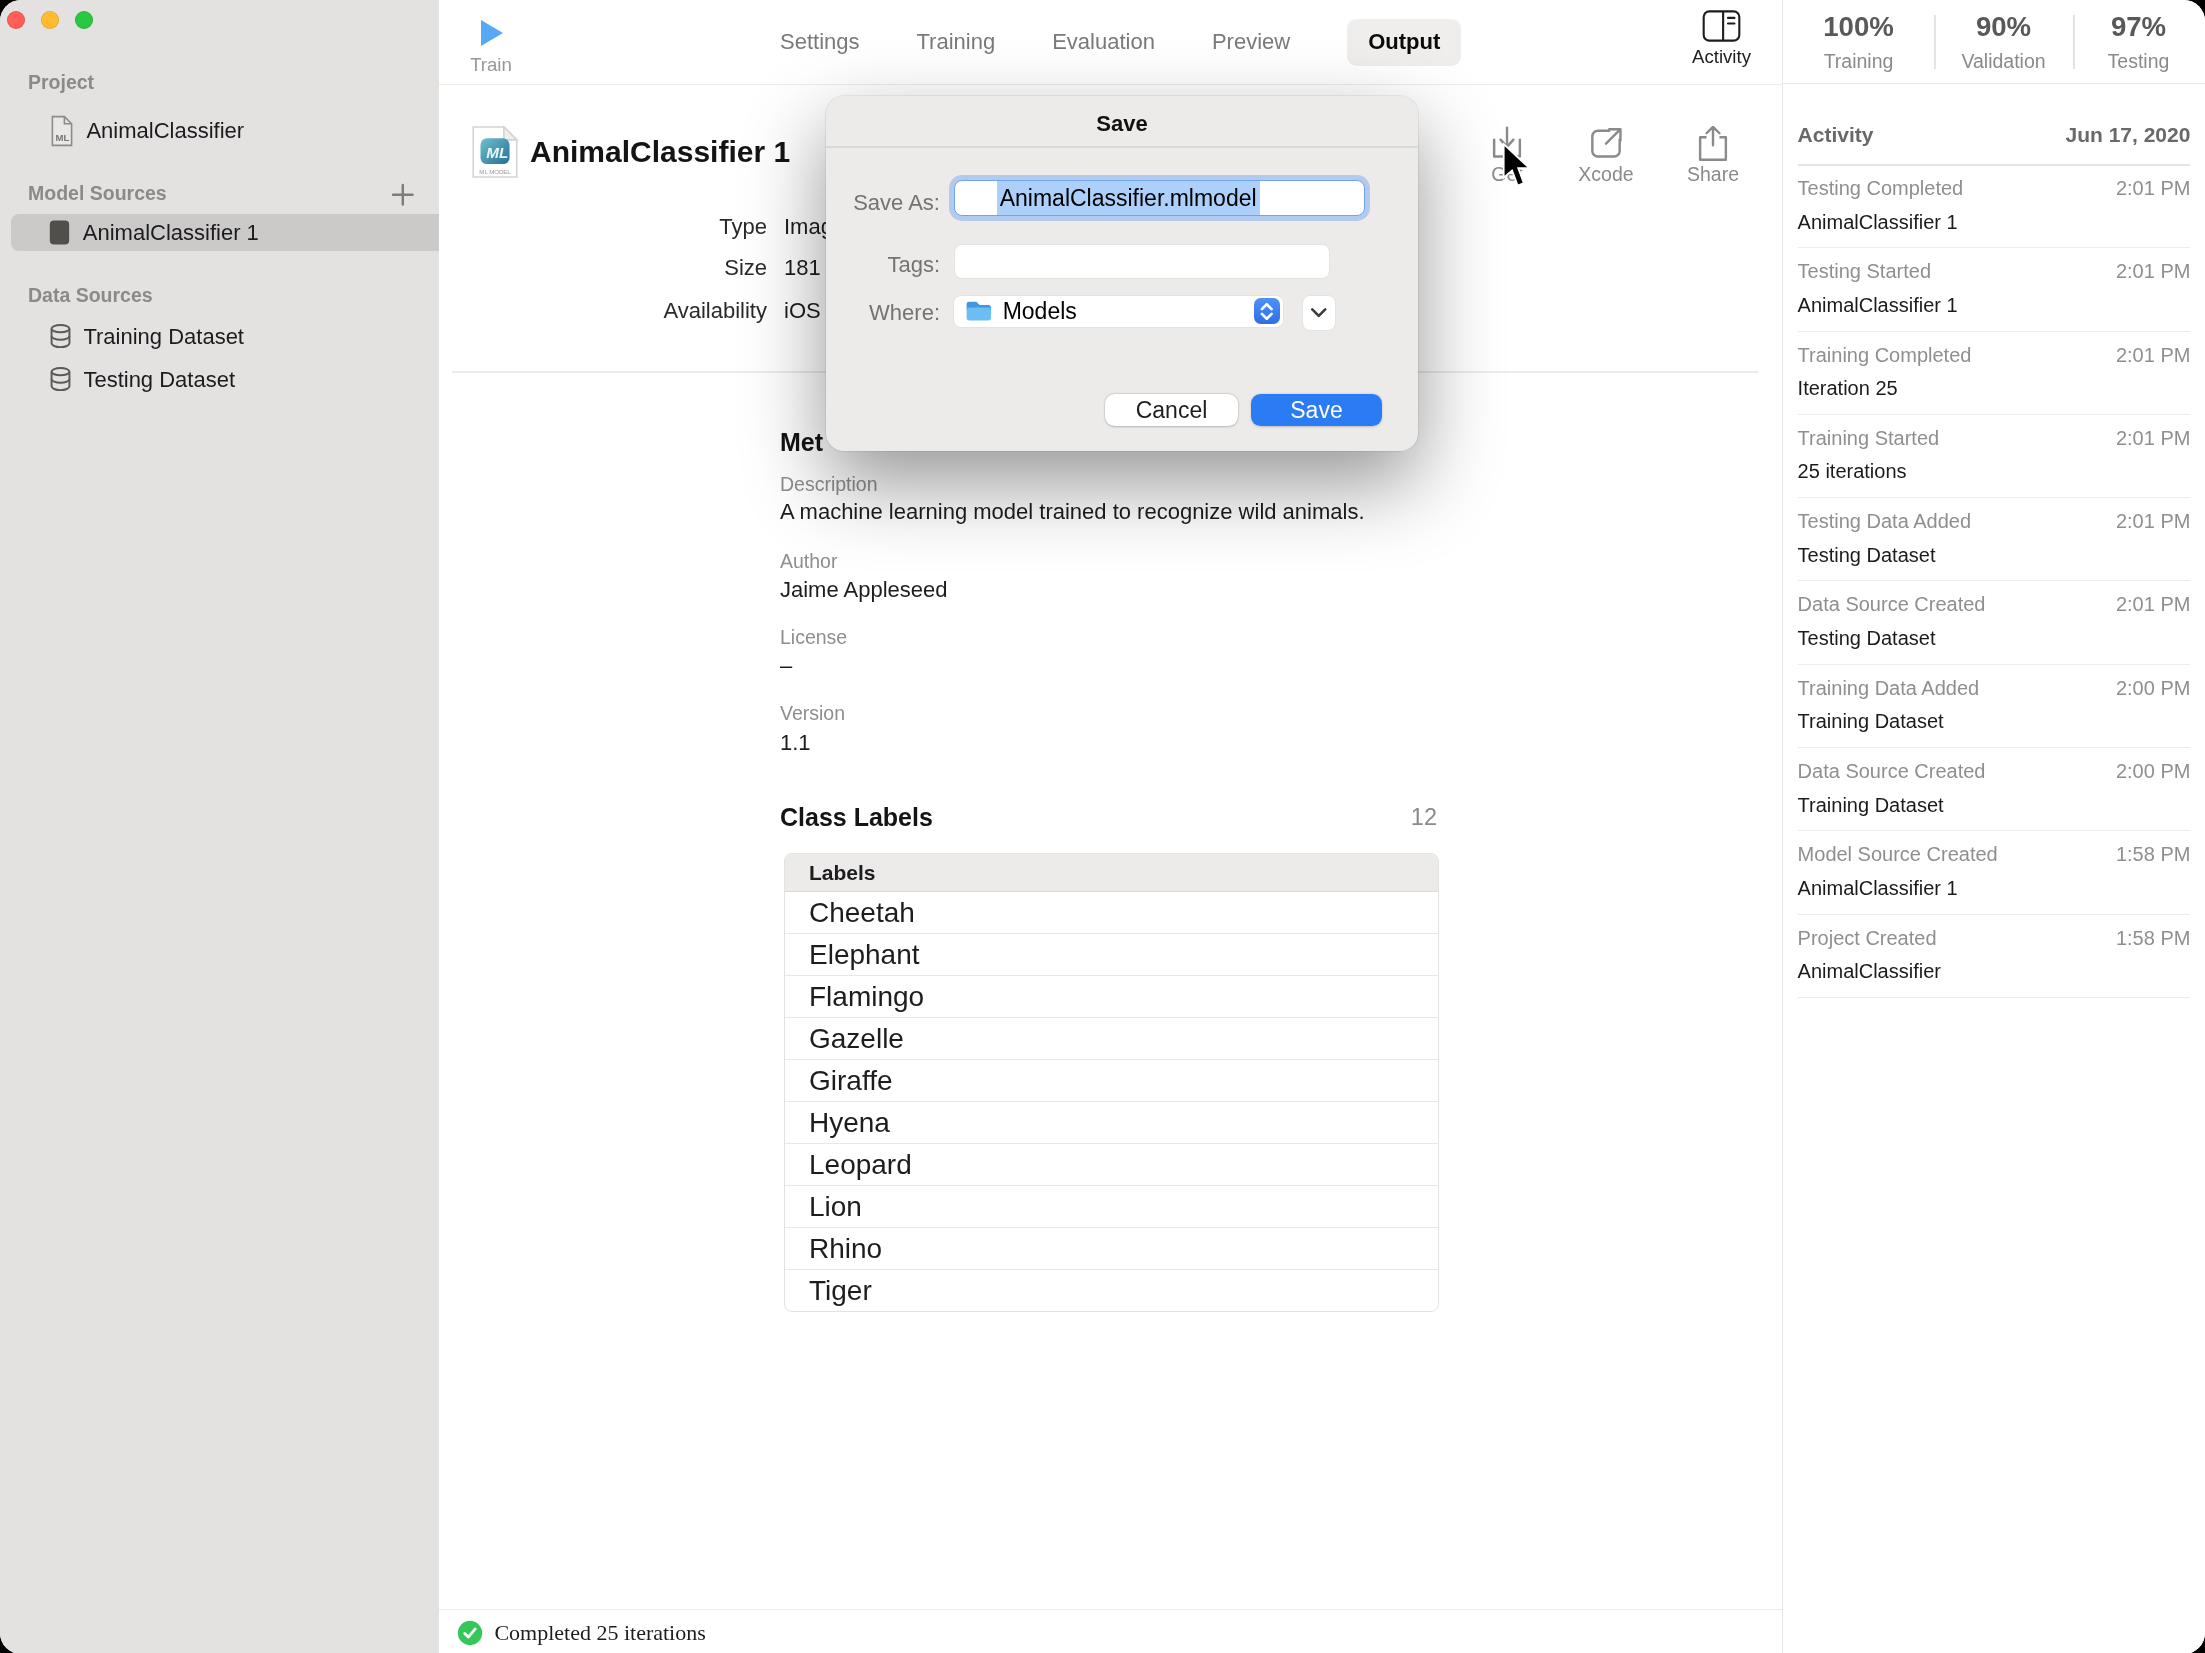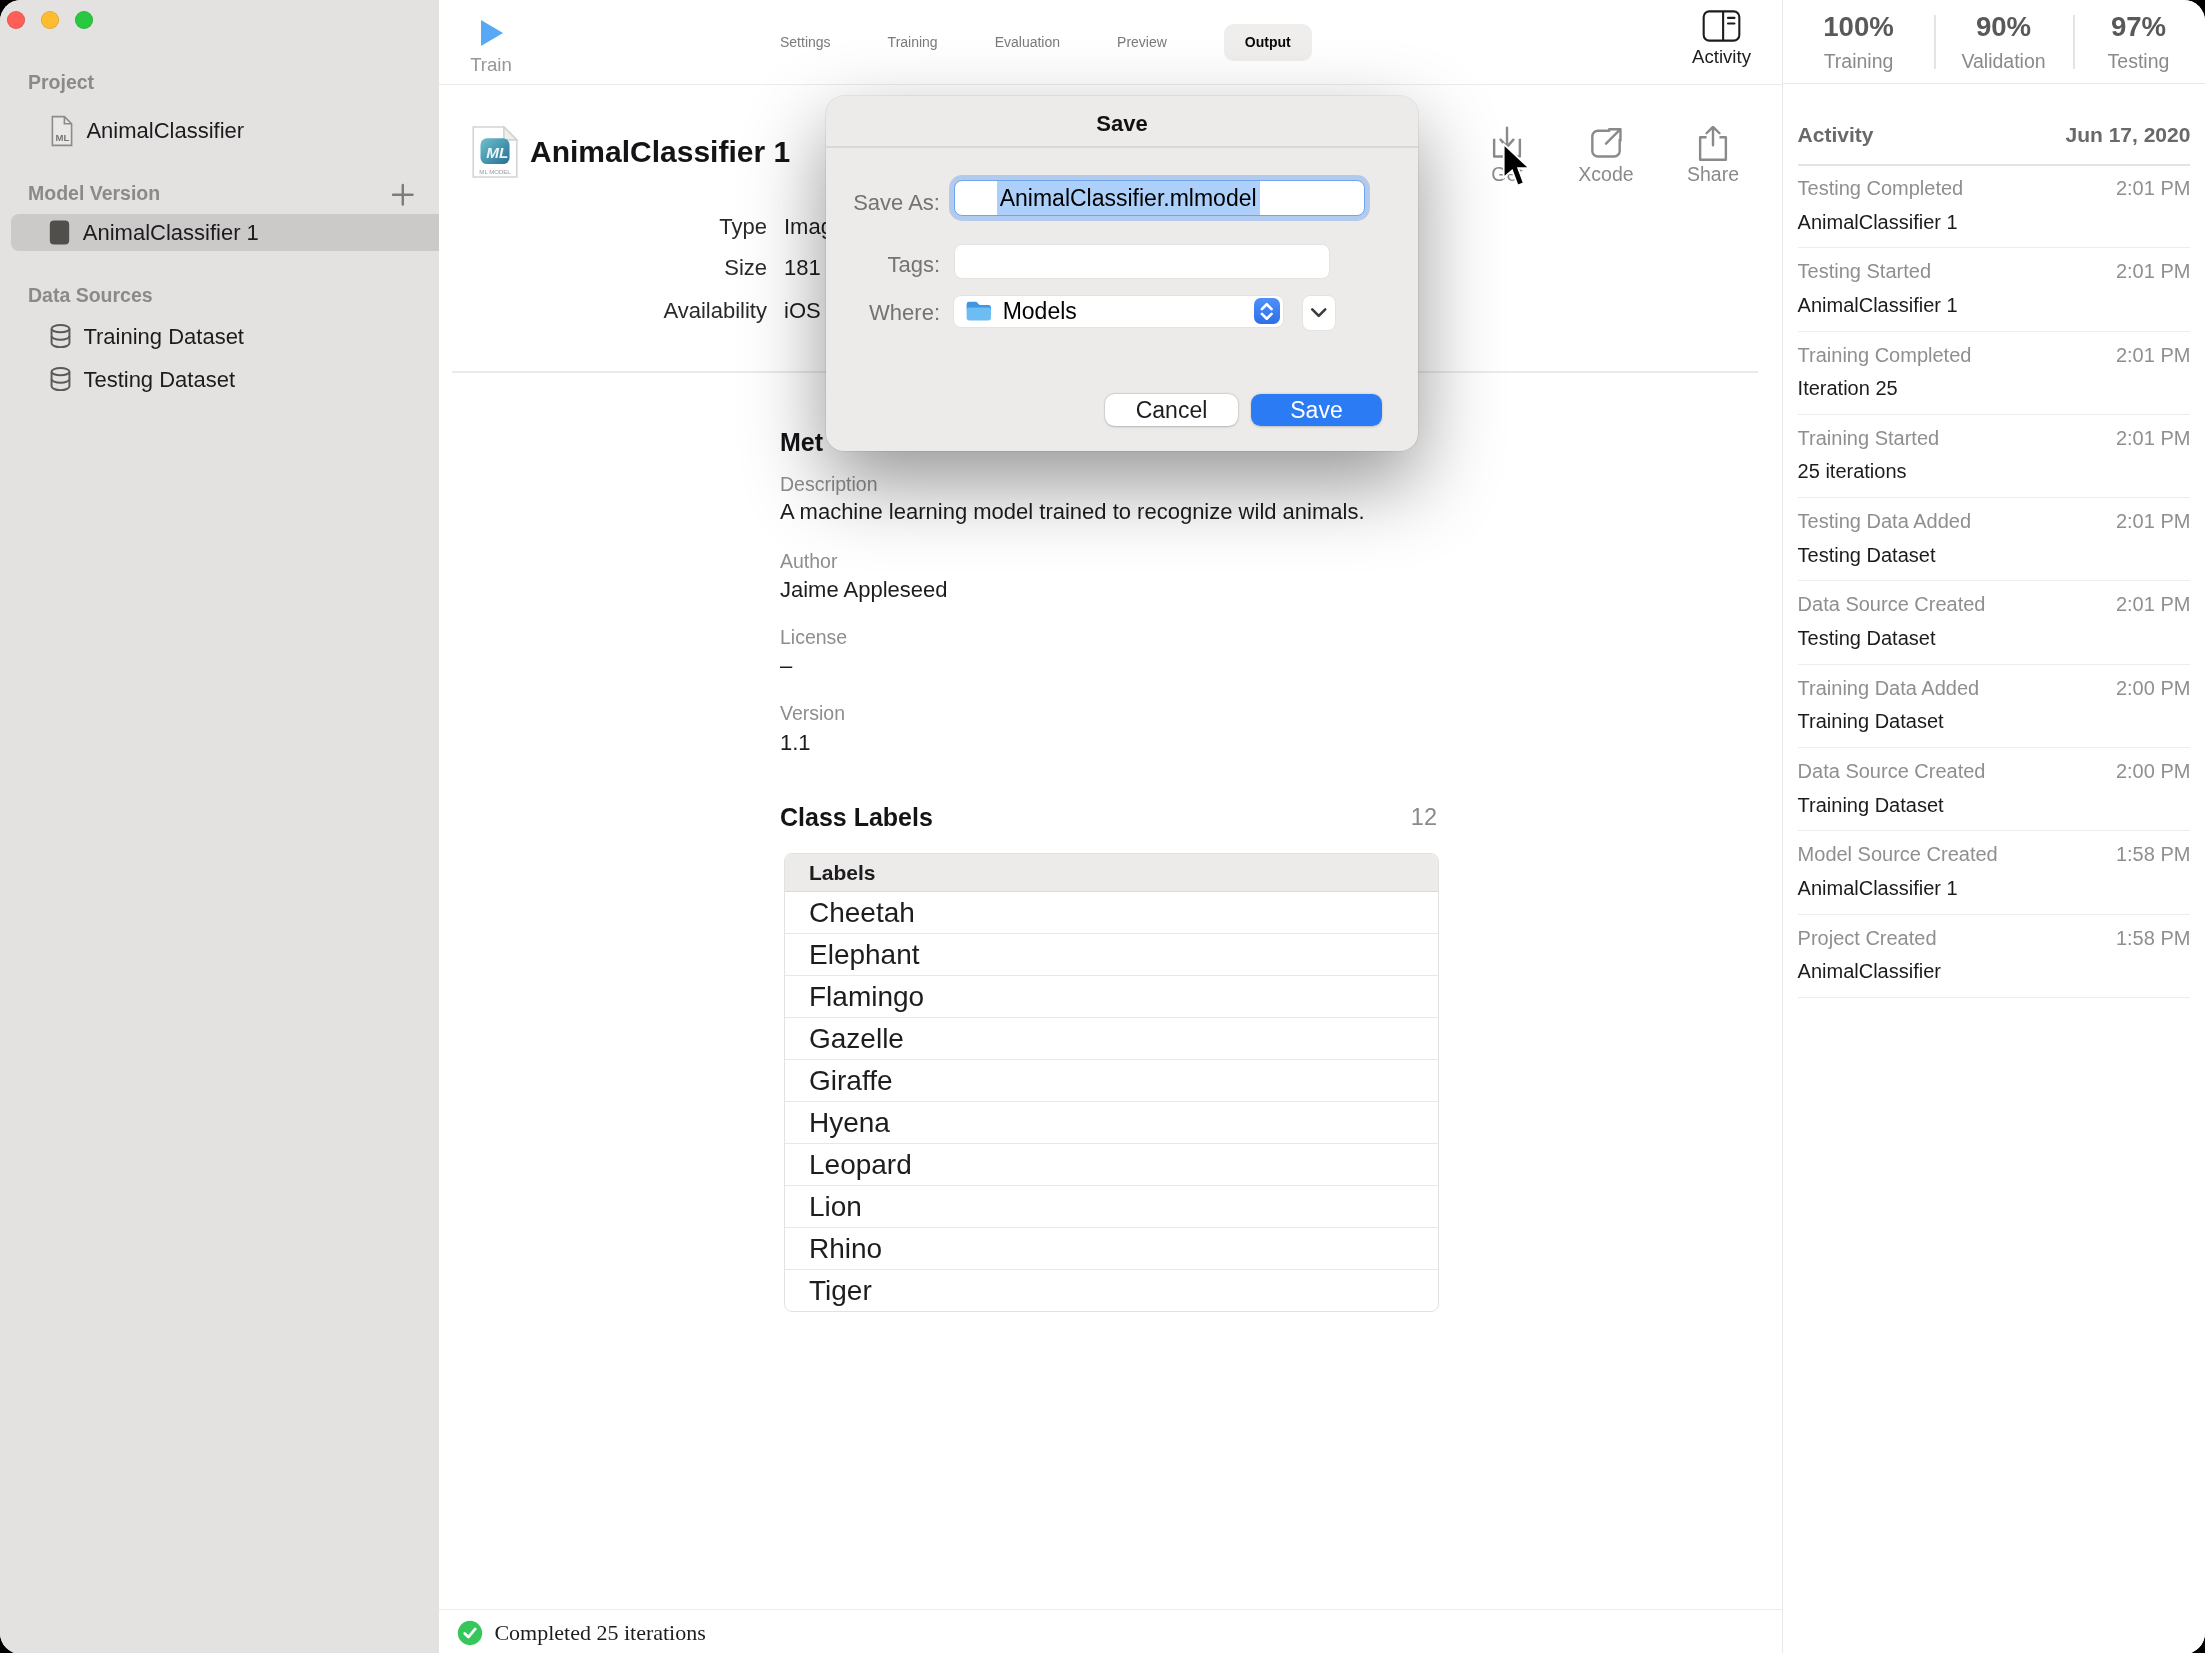--- a/index.html
+++ b/index.html
@@ -17,21 +17,21 @@
   .side-row.selected{left:11.4px;right:11.4px;border-radius:8px;background:#CBCAC9;}
   .side-row.selected .ic{margin-left:37px;}
   .plus-btn{position:absolute;left:388px;top:180px;width:29px;height:29px;display:flex;align-items:center;justify-content:center;}
   
   .main{position:absolute;left:439px;top:0;width:1343px;height:1609px;background:#fff;}
   .toolbar{position:absolute;left:0;top:0;right:0;height:84px;border-bottom:1.6px solid #ECEBEA;background:#fff;}
   .train{position:absolute;left:6.5px;top:0;width:91px;height:84px;text-align:center;}
   .play{position:absolute;left:35px;top:20px;width:0;height:0;border-top:13.8px solid transparent;border-bottom:13.8px solid transparent;border-left:22px solid #57A8F5;}
   .train-lbl{position:absolute;left:0;right:0;top:54px;font-size:18.6px;color:#97979A;}
   .tabs{position:absolute;left:341px;top:0;height:84px;display:flex;align-items:center;gap:57px;}
-  .tab{font-size:14px;color:#7A7A78;white-space:nowrap;}
+  .tab{font-size:22px;color:#7A7A78;white-space:nowrap;}
   .tab.active{background:#EFEEED;border-radius:9.7px;padding:10.5px 21px;color:#0a0a0a;font-weight:600;}
   .activity-btn{position:absolute;left:1242px;top:8px;width:81px;text-align:center;}
   .activity-btn .albl{font-size:18.6px;color:#1d1d1f;margin-top:1.6px;}
   .action{position:absolute;top:126px;width:78px;text-align:center;}
   .action .albl{font-size:19.5px;color:#8A8A88;margin-top:0px;}
   .action.get{left:1029px;} .action.xcode{left:1128px;} .action.share{left:1235px;}
   .mlicon{position:absolute;left:31px;top:125px;}
   .page-title{position:absolute;left:91px;top:135px;font-size:30px;font-weight:700;color:#141416;}
   .info-label{position:absolute;left:0;width:328px;text-align:right;font-size:22px;color:#2A2A2C;}
   .info-value{position:absolute;left:345px;font-size:22px;color:#1d1d1f;}
@@ -99,21 +99,21 @@
       <span class="ic">
         <svg width="26" height="32" viewBox="0 0 32 40">
           <path d="M4,2 h15 l9,9 v27 h-24 z" fill="#E9E8E7" stroke="#8C8B89" stroke-width="2"></path>
           <path d="M19,2 v9 h9" fill="none" stroke="#8C8B89" stroke-width="2"></path>
           <text x="8" y="32" font-size="12" font-weight="700" fill="#77766F" font-family="Liberation Sans, sans-serif">ML</text>
         </svg>
       </span>
       <span class="lbl">AnimalClassifier</span>
     </div>
 
-    <div class="side-title" style="top:182px">Model Version</div>
+    <div class="side-title" style="top:182px">Model Sources</div>
     <div class="plus-btn">
       <svg width="27.6" height="27.6" viewBox="0 0 34 34">
           <path d="M17,5 v24 M5,17 h24" stroke="#7C7C7A" stroke-width="3" stroke-linecap="round" fill="none"></path>
         </svg>
     </div>
     <div class="side-row selected" style="top:214px">
       <span class="ic">
         <svg width="23" height="29" viewBox="0 0 28 36">
           <rect x="2" y="3" width="24" height="30" rx="5" fill="#504F4B"></rect>
         </svg>

